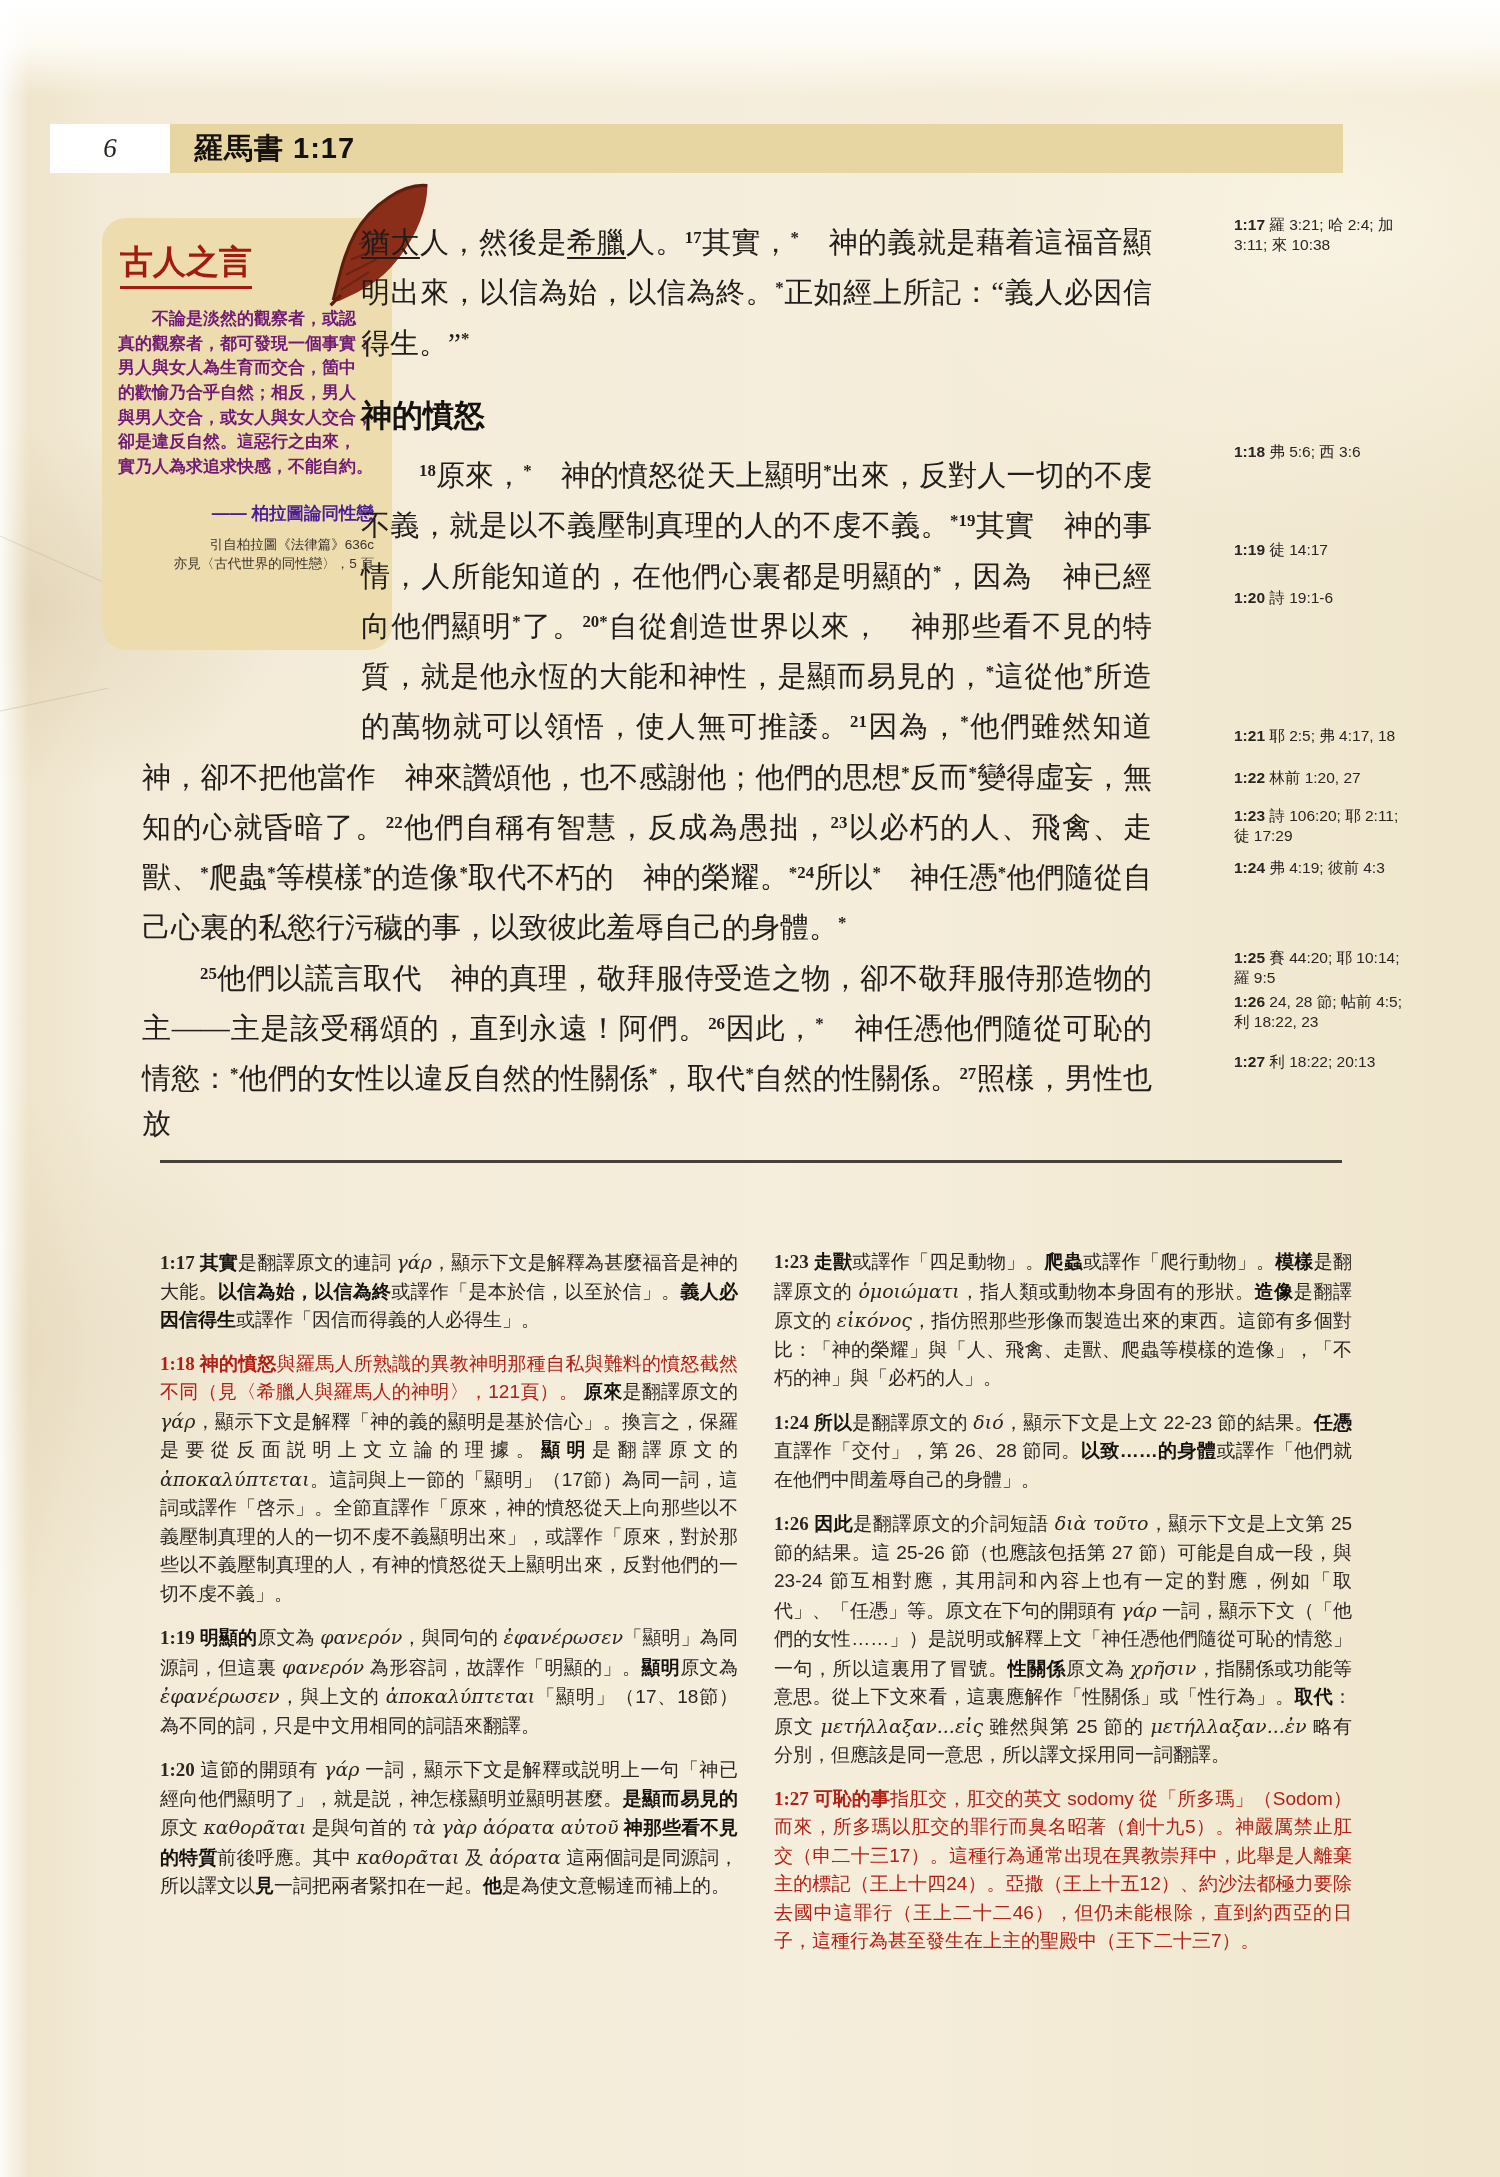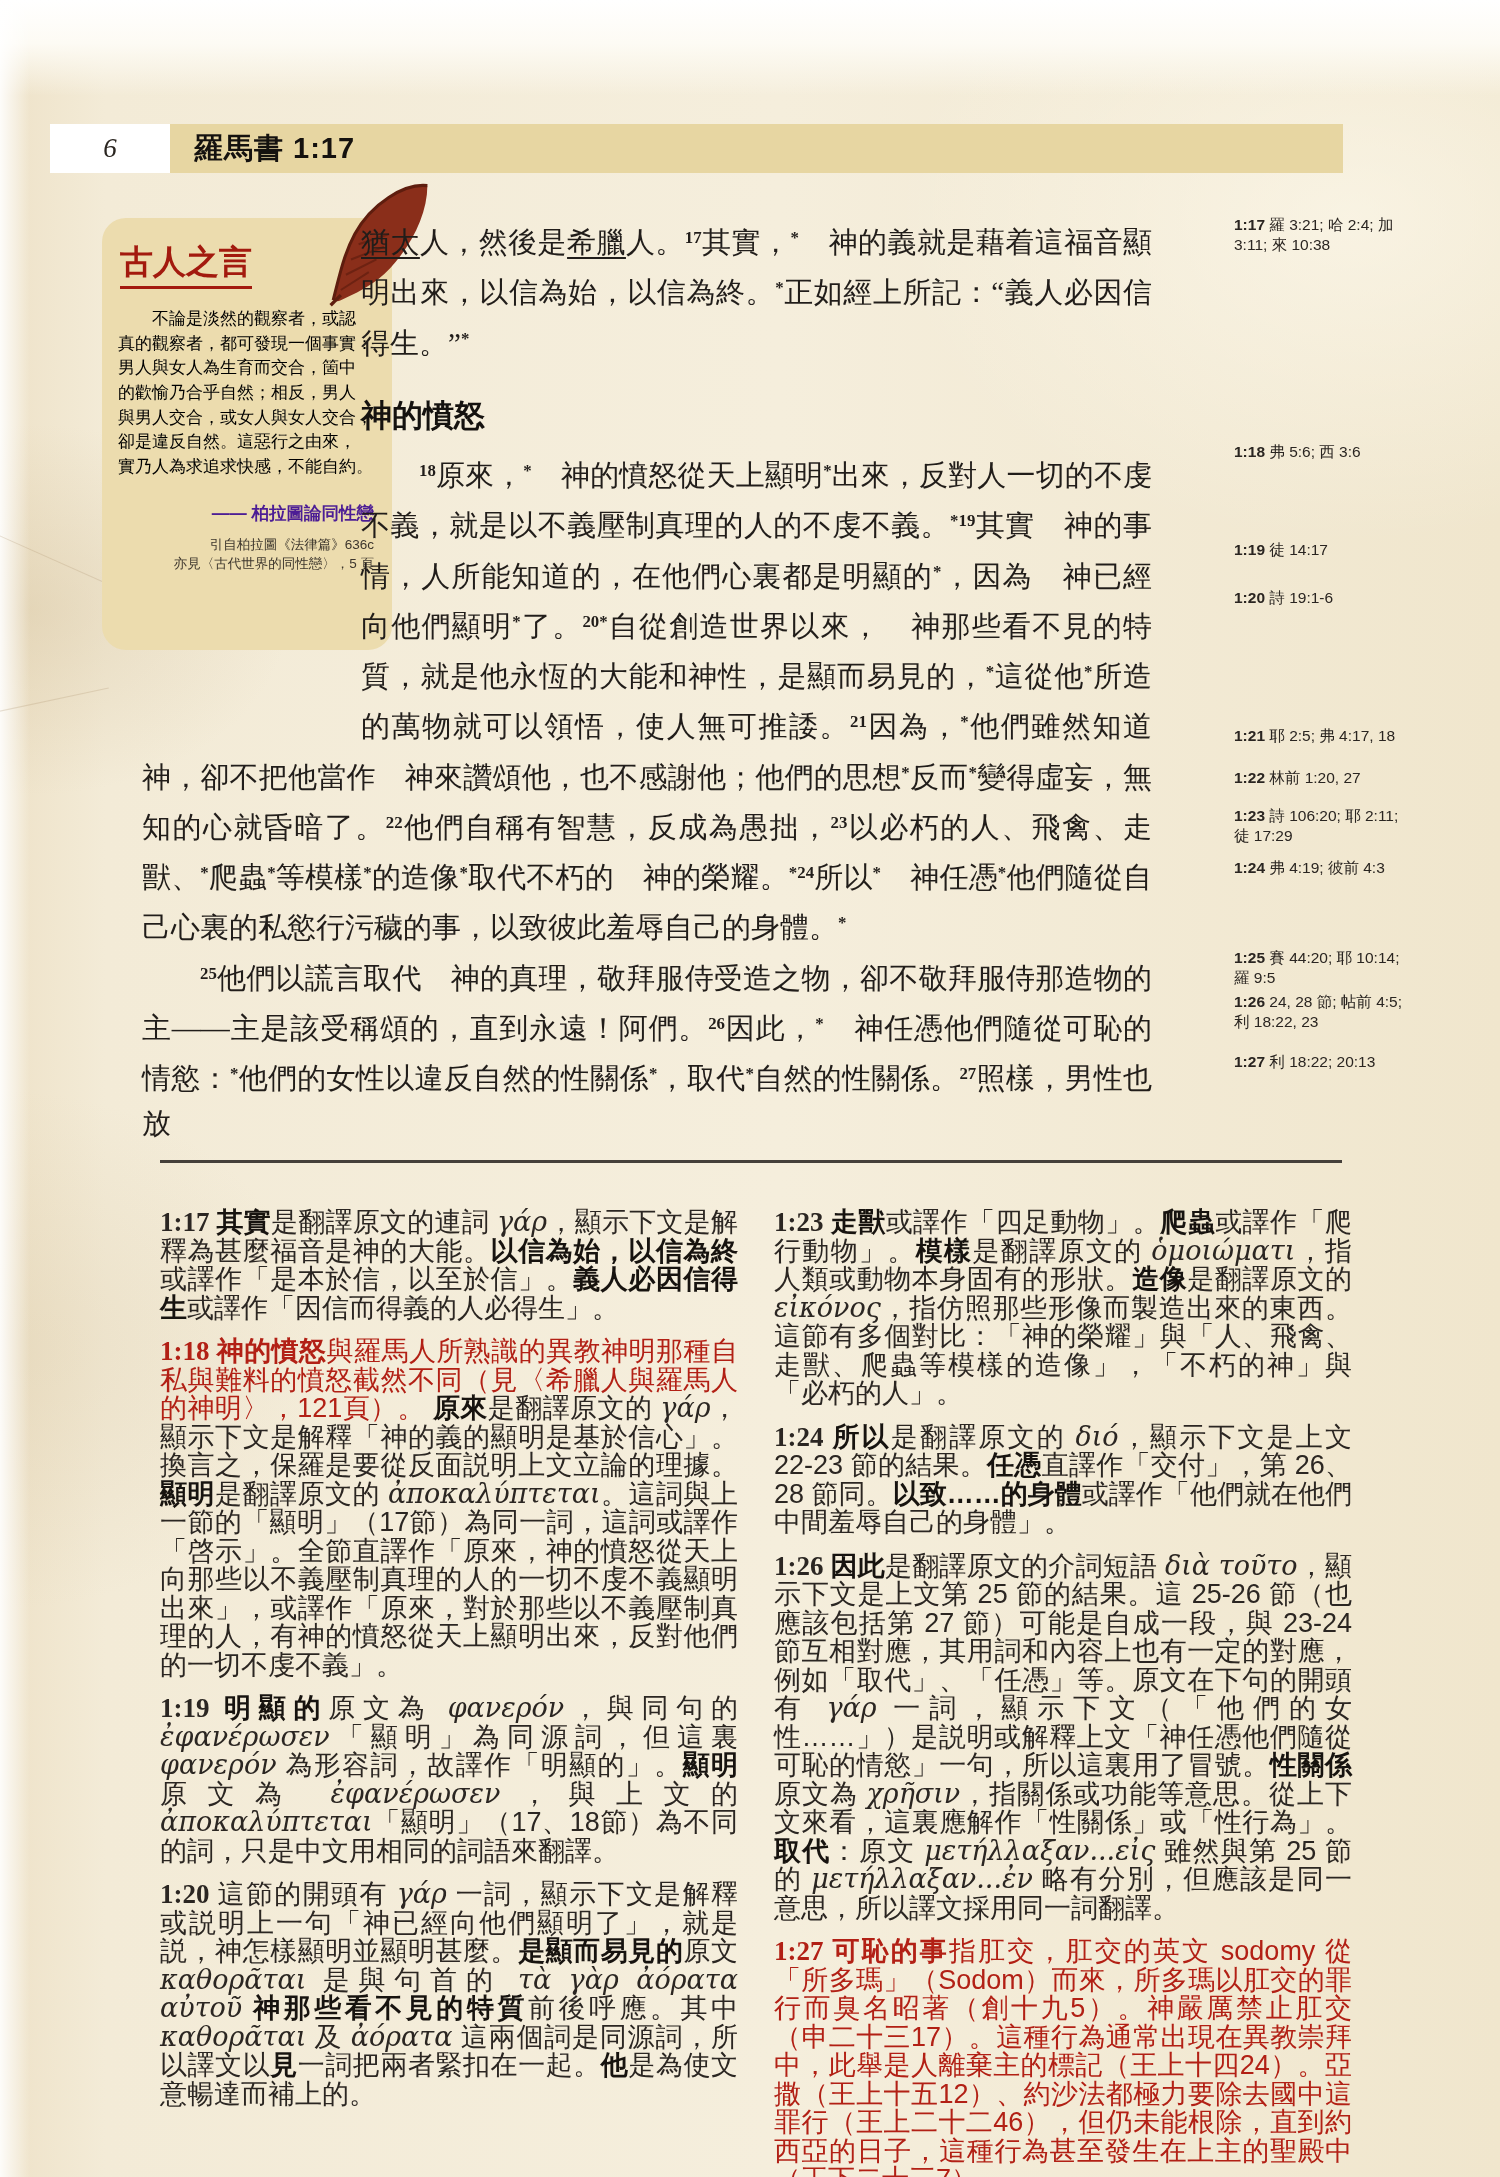--- a/index.html
+++ b/index.html
@@ -31,21 +31,21 @@
   .header-bar{position:absolute;left:170px;top:124px;width:1173px;height:49px;
     background:#e7d6a2;display:flex;align-items:center;}
   .header-title{font-weight:bold;font-size:29px;letter-spacing:1px;color:#15120f;padding-left:24px;}
 
   
   .sidebar-box{position:absolute;left:68px;top:218px;width:290px;height:432px;
     background:#ecdcae;border-radius:24px;margin-left:34px;}
   .feather{position:absolute;top:-40px;right:-52px;width:130px;height:140px;}
   .sb-title{display:inline-block;margin:26px 0 0 18px;font-size:33px;font-weight:bold;
     color:#a31a0e;border-bottom:3px solid #a31a0e;padding-bottom:6px;line-height:1.1;}
-  .sb-text{margin:18px 14px 0 16px;font-size:17px;line-height:24.6px;color:#000000;}
+  .sb-text{margin:18px 14px 0 16px;font-size:17px;line-height:24.6px;color:#701a75;font-weight:bold;}
   .sb-text .first{text-indent:2em;}
   .sb-attr{margin:22px 18px 0 0;text-align:right;font-size:17.5px;font-weight:bold;color:#4c1d95;}
   .sb-src{margin:10px 18px 0 0;text-align:right;font-size:13.5px;line-height:19px;color:#3d362d;}
 
   
   .verses{position:absolute;left:142px;top:215px;width:1010px;
     font-family:"Liberation Serif","DejaVu Serif",serif;
     font-size:29px;line-height:45px;color:#211d1a;text-align:justify;}
   .side-float{float:left;width:219px;height:485px;}
   .verse-p{margin:0;}
@@ -53,21 +53,21 @@
   .section-heading{margin:30px 0 12px 0;font-size:31px;font-weight:bold;color:#15120f;line-height:1.3;}
   .sup{font-size:0.58em;vertical-align:0.55em;font-weight:bold;letter-spacing:0;}
   .pname{text-decoration:underline;text-underline-offset:5px;text-decoration-thickness:1.5px;}
 
   
   .ref-item{position:absolute;left:1234px;width:172px;font-size:15.5px;line-height:20px;color:#2a2521;}
   .ref-item b{font-weight:bold;}
 
   
   .notes-rule{position:absolute;left:160px;top:1160px;width:1182px;height:2.5px;background:#45403a;}
-  .notes-col{position:absolute;top:1208px;width:578px;font-size:27px;line-height:28.5px;
+  .notes-col{position:absolute;top:1248px;width:578px;font-size:19px;line-height:28.5px;
     color:#2b2622;text-align:justify;}
   .notes-col.left{left:160px;}
   .notes-col.right{left:774px;}
   .note{margin:0 0 15px 0;}
   .note-label{font-family:"Liberation Serif","DejaVu Serif",serif;font-weight:bold;}
   .bold{font-weight:bold;color:#17130f;}
   .red{color:#b22015;}
   .red.bold{color:#b22015;}
   .greek{font-family:"DejaVu Serif","Liberation Serif",serif;font-style:italic;}
 </style>

